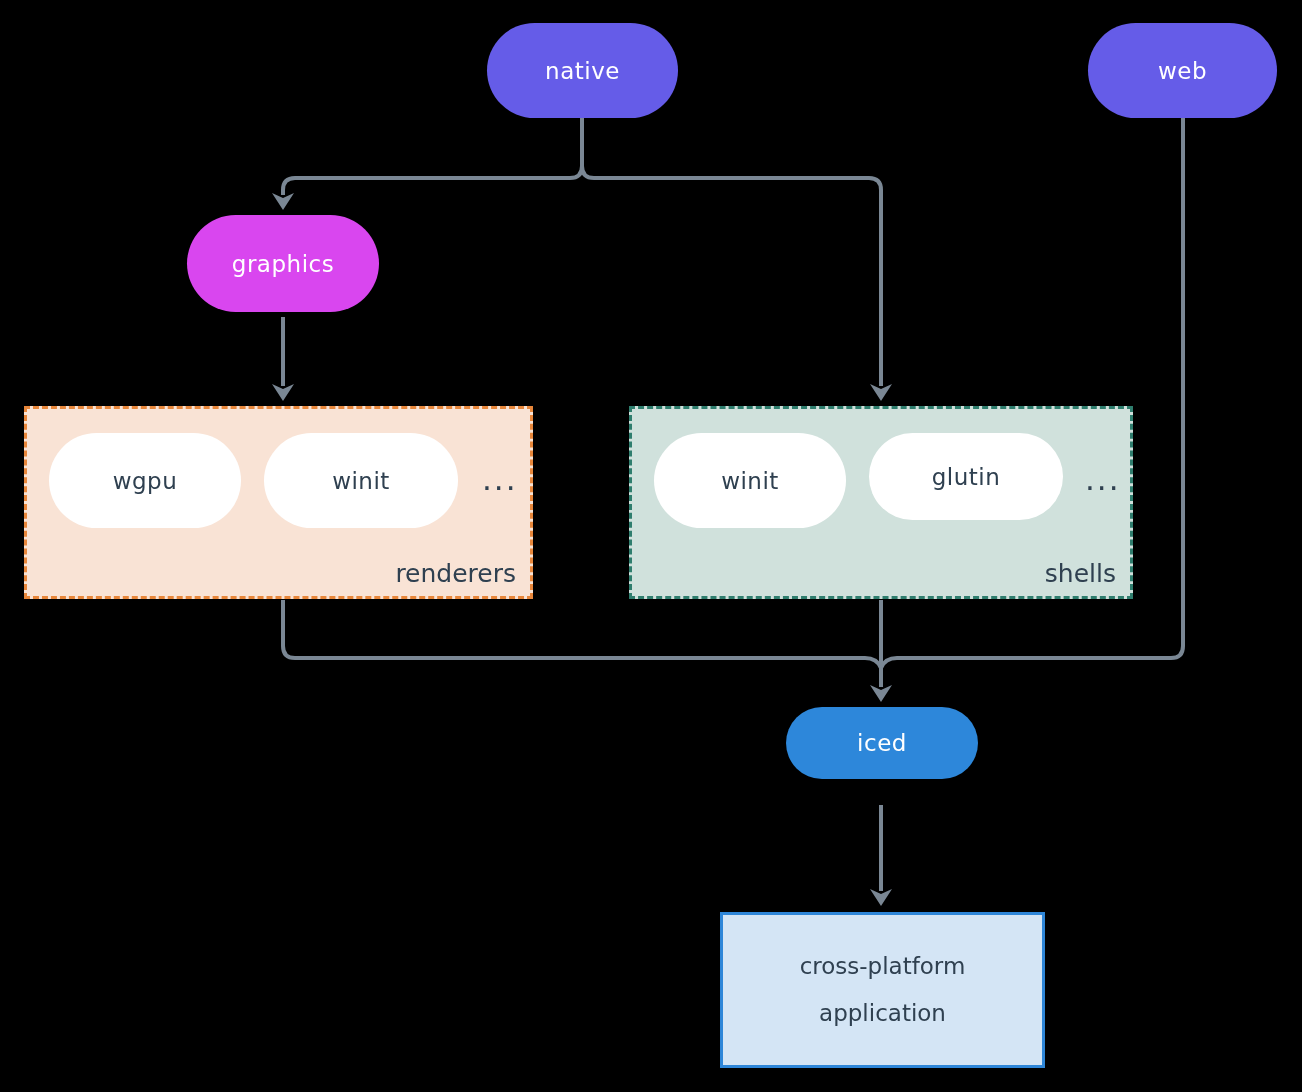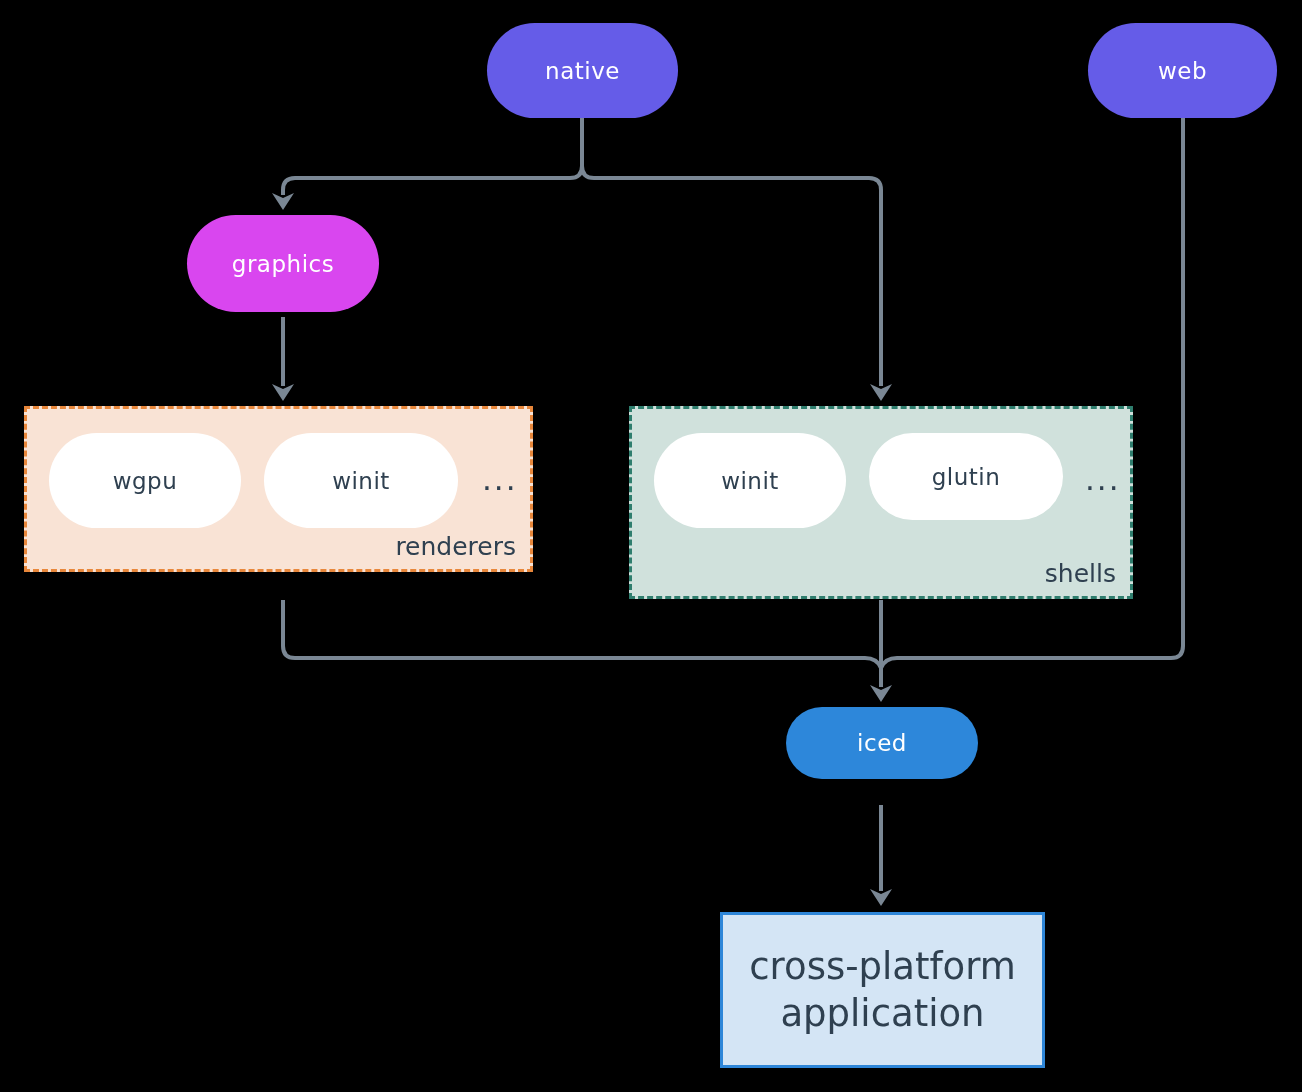--- a/index.html
+++ b/index.html
@@ -59,21 +59,21 @@
     width: 325px;
     height: 156px;
     box-sizing: border-box;
     background: #d4e5f5;
     border: 3px solid #2e86d8;
     display: flex;
     flex-direction: column;
     align-items: center;
     justify-content: center;
     color: #2f4050;
-    font-size: 37px;
+    font-size: 23px;
     line-height: 47px;
   }
 </style>
 </head>
 <body>
 
 <div class="stage">
 
   <svg class="edges" width="1302" height="1092" viewBox="0 0 1302 1092">
     <g stroke="#7a8794" stroke-width="4" fill="none">
@@ -99,21 +99,21 @@
   </div>
 
   <div class="pill purple" style="left:1088px; top:23px; width:189px; height:95px;">
     <span>web</span>
   </div>
 
   <div class="pill orange" style="left:187px; top:215px; width:192px; height:97px;">
     <span>graphics</span>
   </div>
 
-  <div class="group renderers" style="left:24px; top:406px; width:509px; height:166px;">
+  <div class="group renderers" style="left:24px; top:406px; width:509px; height:193px;">
     <div class="pill white" style="left:22px; top:24px; width:192px; height:95px;">
       <span>wgpu</span>
     </div>
     <div class="pill white" style="left:237px; top:24px; width:194px; height:95px;">
       <span>winit</span>
     </div>
     <span class="dots" style="left:455px; top:52px;">...</span>
     <span class="group-label">renderers</span>
   </div>
 

